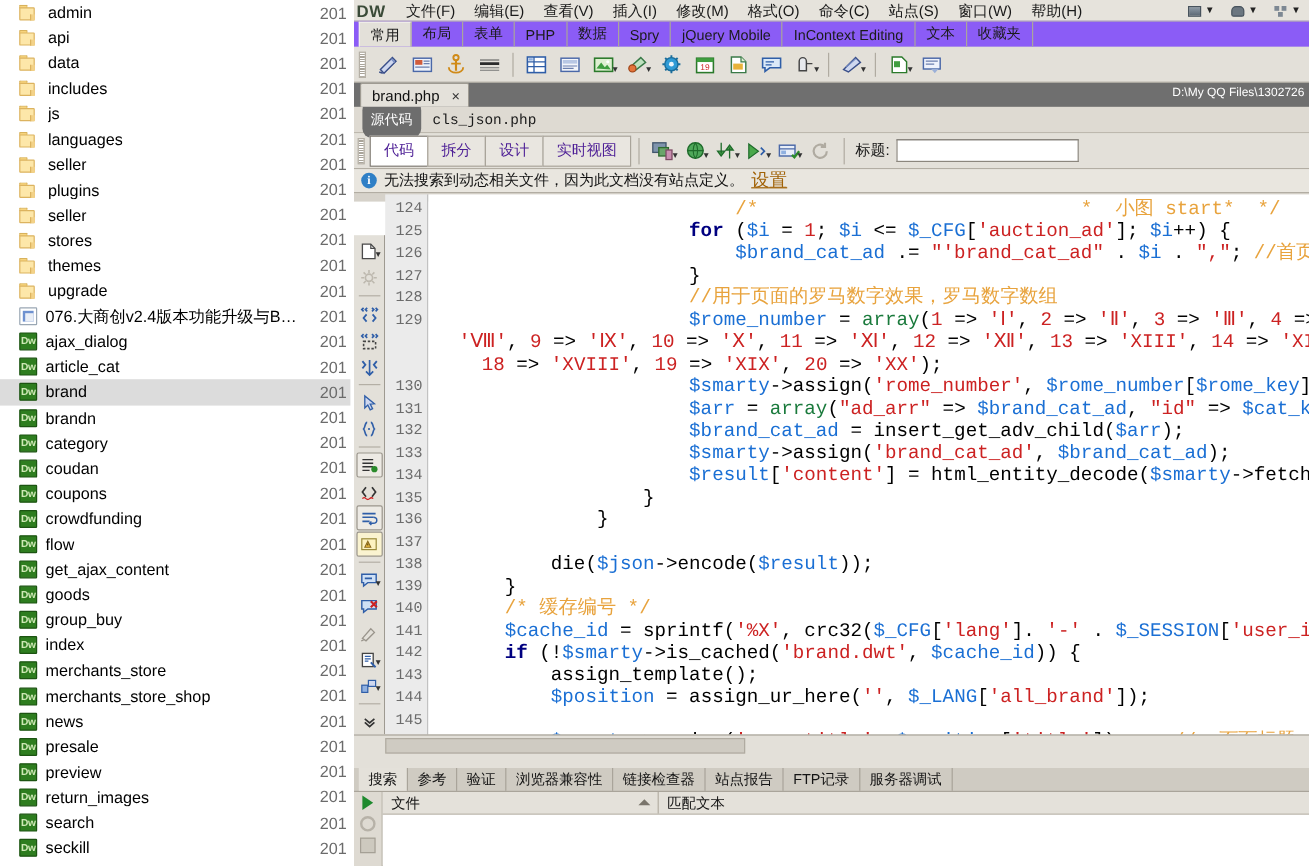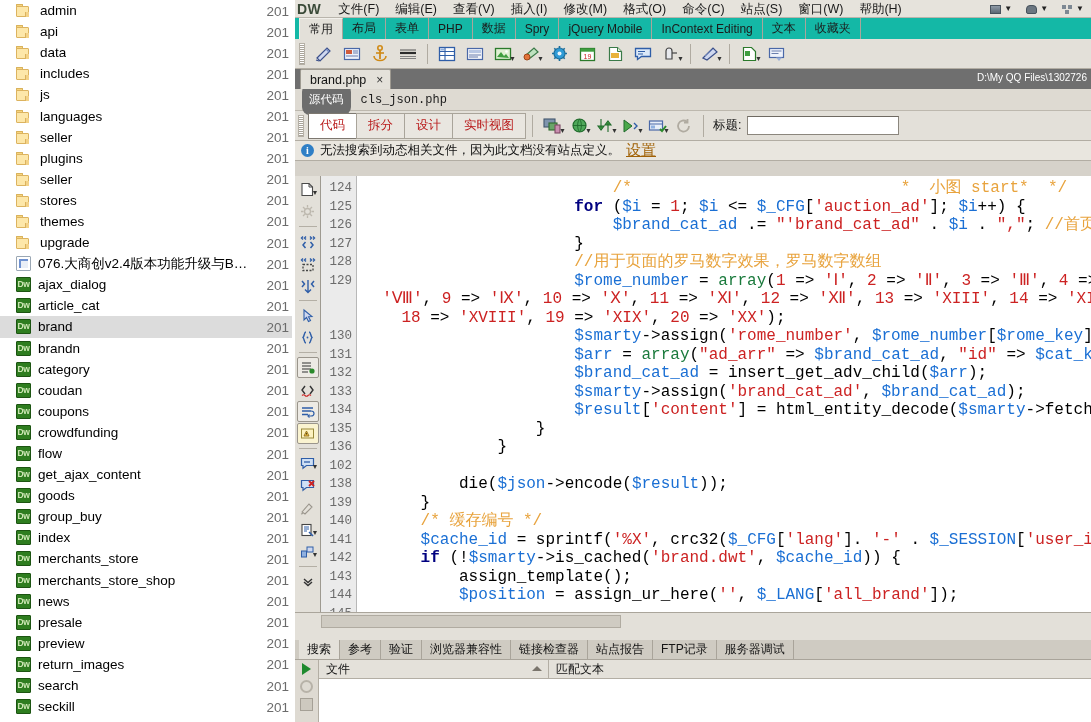--- a/index.html
+++ b/index.html
@@ -110,21 +110,21 @@
     background:
       linear-gradient(#7d8893,#7d8893) 0 0/4px 4px no-repeat,
       linear-gradient(#7d8893,#7d8893) 6px 0/4px 4px no-repeat,
       linear-gradient(#7d8893,#7d8893) 3px 5px/4px 4px no-repeat;
     border: none;
   }
   .caret { font-size: 8px; color: #222; }
 
   
   #inserttabs {
-    height: 22px; background: #14b8a6; display: flex; align-items: stretch;
+    height: 22px; background: #8b5cf6; display: flex; align-items: stretch;
     border-top: 1px solid #b9b5ac; padding-left: 4px; overflow: hidden;
   }
   #inserttabs .itab {
     font-size: 12px; color: #1b1b1b; padding: 0 9px;
     display: flex; align-items: center; white-space: nowrap;
     border-right: 1px solid #aaa59b;
   }
   #inserttabs .itab.active {
     background: #e3e0d9; border-top: 1px solid #f2f0eb;
     border-left: 1px solid #f2f0eb;
@@ -177,21 +177,21 @@
     padding: 8px 7px; border-radius: 8px;
   }
   .relname { font-size: 12px; color: #1a1a1a; font-family: "Liberation Mono", monospace; }
 
   
   #viewbar {
     height: 30px; background: #e3e0d9; display: flex; align-items: center;
     padding-left: 3px; border-bottom: 1px solid #b2ada3;
   }
   .vbtn {
-    font-size: 12.5px; color: #b91c1c; height: 21px; padding: 12px 11px;
+    font-size: 12.5px; color: #4c1d95; height: 21px; padding: 12px 11px;
     display: flex; align-items: center; border: 1px solid #a9a49a;
     background: #e9e6e0; margin-right: -1px;
   }
   .vbtn.active { background: #ffffff; border-color: #7d7870; }
   .vsep { width: 1px; height: 22px; background: #b0aba1; margin: 0 7px; }
   .titlelabel { font-size: 12.5px; color: #111; margin: 0 6px 0 2px; }
   #titleinput {
     width: 152px; height: 19px; background: #ffffff;
     border: 1px solid #8b867d; border-top-color: #6f6a62;
   }
@@ -205,22 +205,22 @@
     width: 13px; height: 13px; border-radius: 50%;
     background: #2f7fc6; color: #fff; font-size: 10px; font-weight: bold;
     line-height: 13px; text-align: center;
     font-family: "Liberation Serif", serif;
   }
   #infobar .txt { font-size: 12.5px; color: #111; }
   #infobar .lnk { font-size: 15px; color: #a16207; text-decoration: underline; }
 
   
   #editor {
-    position: absolute; left: 0; top: 176px; width: 796px; height: 472px;
-    background: #ffffff; display: flex;
+    position: absolute; left: 0; top: 168px; width: 796px; height: 472px;
+    background: #ffffff; display: flex; align-items: center;
   }
   #codingbar {
     width: 26px; background: #e3e0d9; border-right: 1px solid #9e9a91;
     display: flex; flex-direction: column; align-items: center;
     padding-top: 3px; gap: 1px;
   }
   .cbtn {
     width: 22px; height: 21px; display: flex; align-items: center;
     justify-content: center; position: relative;
   }
@@ -921,21 +921,21 @@
           <div class="ln">129</div>
           <div class="ln blank">·</div>
           <div class="ln blank">·</div>
           <div class="ln">130</div>
           <div class="ln">131</div>
           <div class="ln">132</div>
           <div class="ln">133</div>
           <div class="ln">134</div>
           <div class="ln">135</div>
           <div class="ln">136</div>
-          <div class="ln">102</div>
+          <div class="ln">137</div>
           <div class="ln">138</div>
           <div class="ln">139</div>
           <div class="ln">140</div>
           <div class="ln">141</div>
           <div class="ln">142</div>
           <div class="ln">143</div>
           <div class="ln">144</div>
           <div class="ln">145</div>
           <div class="ln">146</div>
           <div class="ln">147</div>

